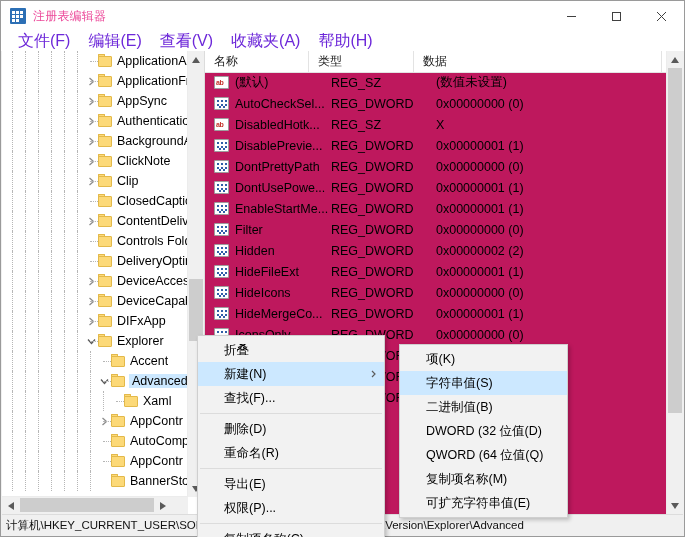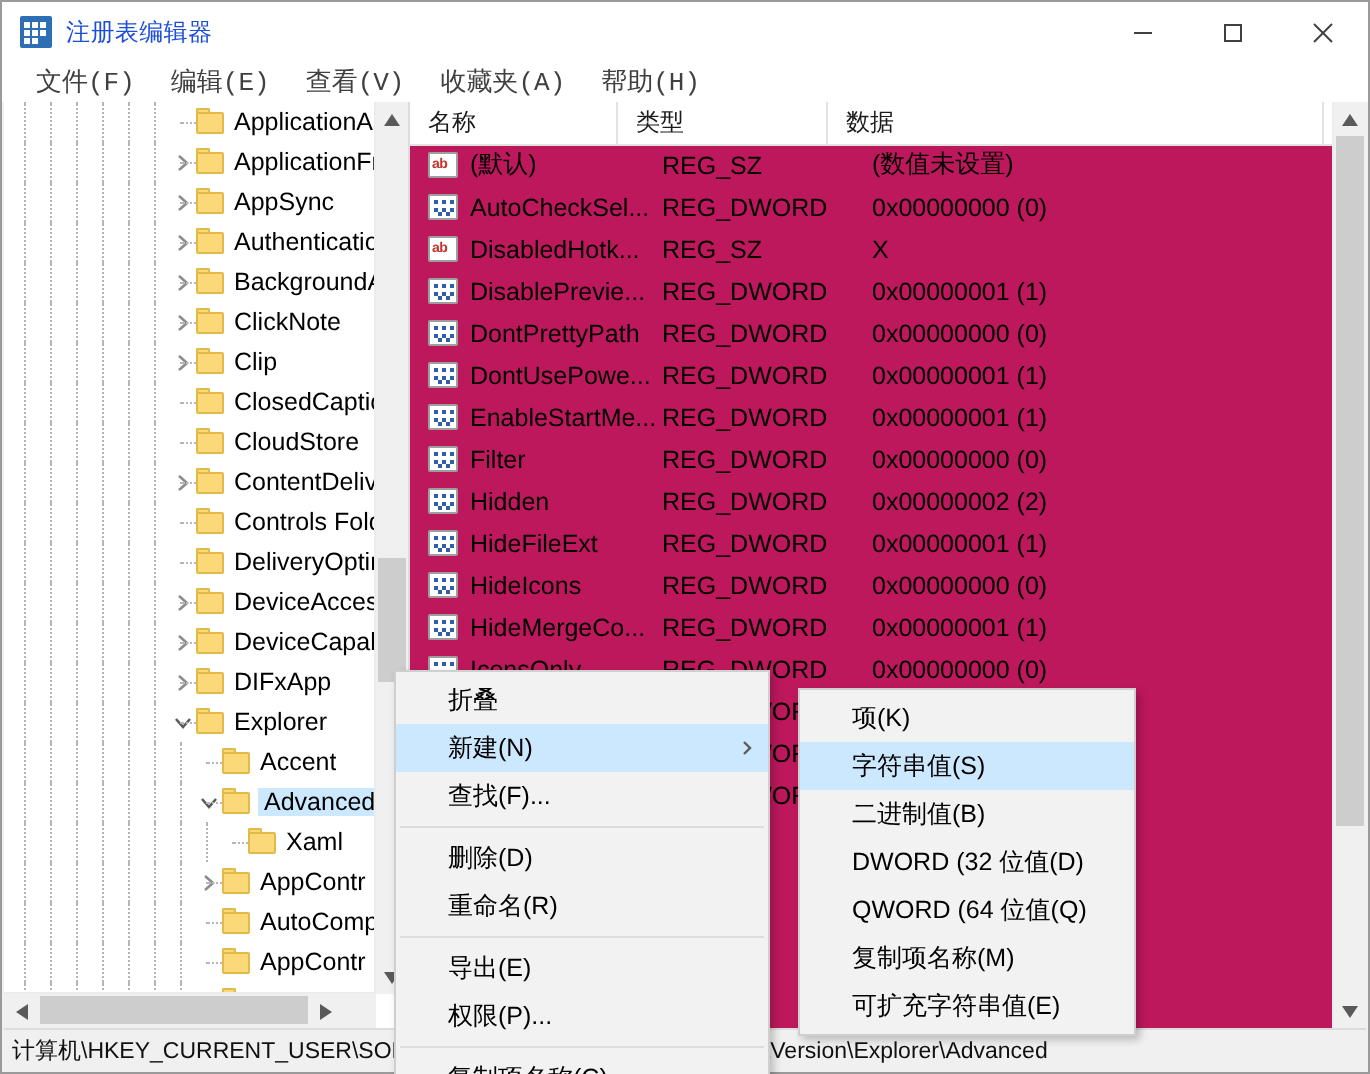--- a/index.html
+++ b/index.html
@@ -9,28 +9,28 @@
     font-size:12px;color:#000;background:#ffffff;
     -webkit-font-smoothing:antialiased;
   }
   .window{position:absolute;inset:0;border:1px solid #9a9a9a;box-sizing:border-box;background:#f0f0f0;}
 
   
   .titlebar{height:30px;display:flex;align-items:center;background:#ffffff;position:relative;}
   .title-icon{width:16px;height:16px;margin-left:9px;margin-right:7px;position:relative;flex:none;}
   .title-icon .ti-bg{position:absolute;inset:0;background:#2c6fb5;border-radius:1px;}
   .title-icon .ti-g{position:absolute;background:#ffffff;width:3px;height:3px;}
-  .title-text{font-size:12px;color:#1d4ed8;letter-spacing:.2px;}
+  .title-text{font-size:12px;color:#ec4899;letter-spacing:.2px;}
   .winbtns{position:absolute;right:0;top:0;height:30px;display:flex;}
   .winbtn{width:45px;height:30px;display:flex;align-items:center;justify-content:center;}
   .winbtn svg{display:block;}
 
   
   .menubar{height:20px;display:flex;align-items:center;background:#ffffff;padding-left:8px;}
-  .menubar .mi{font-size:13px;padding:2px 9px;color:#404040;white-space:nowrap;font-family:Liberation Mono, monospace;}
+  .menubar .mi{font-size:16px;padding:2px 9px;color:#6d28d9;white-space:nowrap;}
 
   
   .content{position:absolute;left:1px;right:1px;top:50px;bottom:22px;background:#fff;}
   .pane-left{position:absolute;left:0;top:0;width:202px;bottom:0;background:#fff;overflow:hidden;border-right:1px solid #dcdcdc;}
   .pane-right{position:absolute;left:203px;right:0;top:0;bottom:0;background:#be185d;overflow:hidden;}
 
   
   .tree{position:absolute;left:0;top:0;right:16px;bottom:17px;overflow:hidden;}
   .tline{height:20px;display:flex;align-items:center;white-space:nowrap;position:relative;font-size:12.5px;}
   .tline .chev{width:14px;height:20px;flex:none;display:flex;align-items:center;justify-content:center;color:#8c8c8c;}
@@ -281,36 +281,20 @@
           </div>
           <div class="tline">
             <div class="tdot" style="left: 10px;"></div>
             <div class="tdot" style="left: 23px;"></div>
             <div class="tdot" style="left: 36px;"></div>
             <div class="tdot" style="left: 49px;"></div>
             <div class="tdot" style="left: 62px;"></div>
             <div class="tdot" style="left: 75px;"></div>
             <div class="tdash" style="left: 88px; width: 8px;"></div>
             <div style="width: 82px; flex: 0 0 auto;"></div>
-            <div class="chev"></div>
-            <div class="folder">
-              <div class="ft"></div>
-              <div class="fb"></div>
-            </div>
-            <div class="tlabel">CloudStore</div>
-          </div>
-          <div class="tline">
-            <div class="tdot" style="left: 10px;"></div>
-            <div class="tdot" style="left: 23px;"></div>
-            <div class="tdot" style="left: 36px;"></div>
-            <div class="tdot" style="left: 49px;"></div>
-            <div class="tdot" style="left: 62px;"></div>
-            <div class="tdot" style="left: 75px;"></div>
-            <div class="tdash" style="left: 88px; width: 8px;"></div>
-            <div style="width: 82px; flex: 0 0 auto;"></div>
             <div class="chev">
               <svg width="7" height="9" viewBox="0 0 7 9">
                 <path d="M1.5 1 L5.5 4.5 L1.5 8" fill="none" stroke="#8c8c8c" stroke-width="1.3"></path>
               </svg>
             </div>
             <div class="folder">
               <div class="ft"></div>
               <div class="fb"></div>
             </div>
             <div class="tlabel">ContentDeliver</div>

